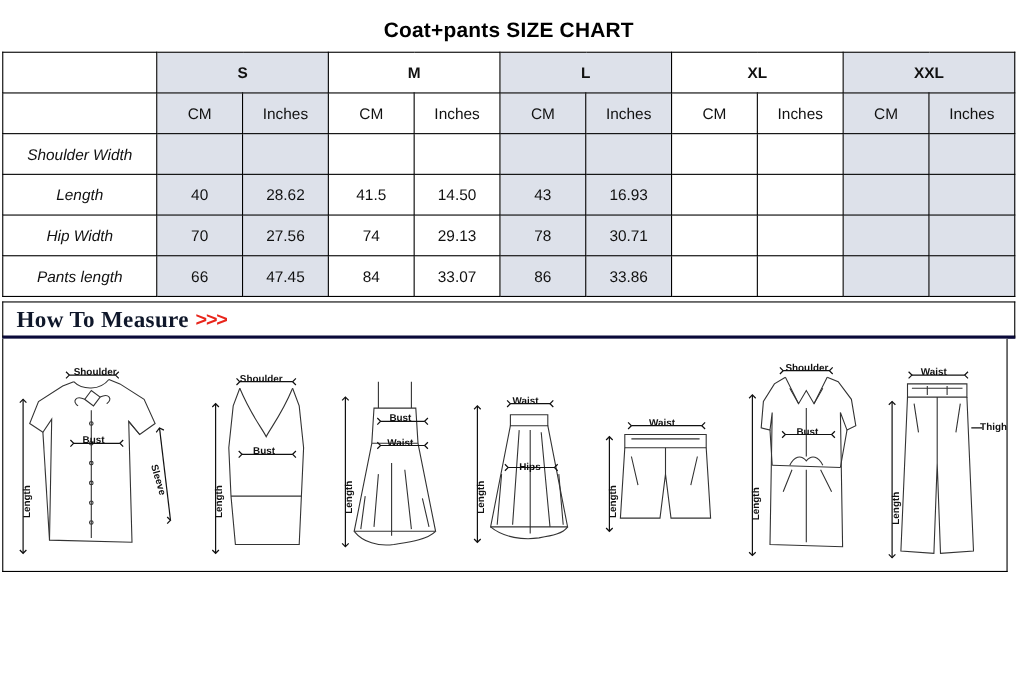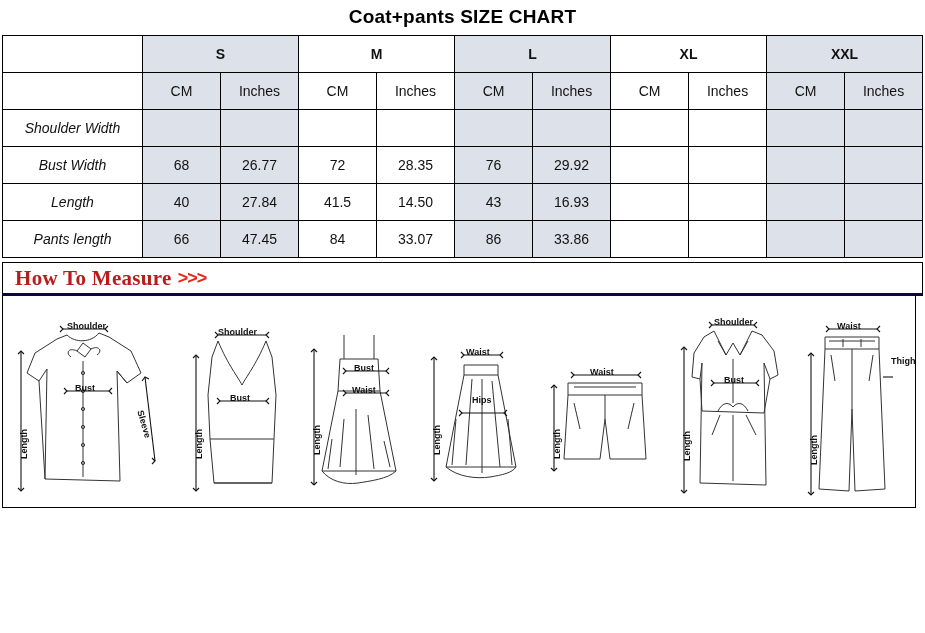--- a/index.html
+++ b/index.html
@@ -16,21 +16,21 @@
     position: relative;
     background: #ffffff;
     box-sizing: border-box;
     overflow: hidden;
   }
   .chart-title {
     text-align: center;
     font-size: 19px;
     font-weight: bold;
     color: #000;
-    padding: 6px 0 7px 0;
+    padding: 18px 0 7px 0;
     letter-spacing: 0.2px;
   }
   table.size-chart {
     border-collapse: collapse;
     width: 921px;
     margin: 0 2px;
     table-layout: fixed;
   }
   table.size-chart td, table.size-chart th {
     border: 1px solid #000;
@@ -76,21 +76,21 @@
     border-bottom: 3px solid #0a0a3a;
     box-sizing: border-box;
     height: 34px;
     display: flex;
     align-items: center;
   }
   .measure-title {
     font-family: "Liberation Serif", serif;
     font-size: 21px;
     font-weight: bold;
-    color: #b91c1c;
+    color: #0f172a;
     padding-left: 12px;
     letter-spacing: 0.3px;
   }
   .measure-arrows {
     color: #e8261c;
     font-weight: bold;
     font-size: 18px;
     margin-left: 6px;
     letter-spacing: -1px;
   }
@@ -177,49 +177,49 @@
         <td class="cell-plain empty-row-cell"></td>
         <td class="cell-plain empty-row-cell"></td>
         <td class="cell-shade empty-row-cell"></td>
         <td class="cell-shade empty-row-cell"></td>
         <td class="cell-plain empty-row-cell"></td>
         <td class="cell-plain empty-row-cell"></td>
         <td class="cell-shade empty-row-cell"></td>
         <td class="cell-shade empty-row-cell"></td>
       </tr>
 
-      <tr>
-        <td class="row-label">Bust Width</td>
-        <td class="cell-shade">68</td>
-        <td class="cell-shade">26.77</td>
-        <td class="cell-plain">72</td>
-        <td class="cell-plain">28.35</td>
-        <td class="cell-shade">76</td>
-        <td class="cell-shade">29.92</td>
-        <td class="cell-plain"></td>
-        <td class="cell-plain"></td>
-        <td class="cell-shade"></td>
-        <td class="cell-shade"></td>
-      </tr>
 
 
       <tr>
         <td class="row-label">Length</td>
         <td class="cell-shade">40</td>
-        <td class="cell-shade">27.84</td>
+        <td class="cell-shade">28.62</td>
         <td class="cell-plain">41.5</td>
         <td class="cell-plain">14.50</td>
         <td class="cell-shade">43</td>
         <td class="cell-shade">16.93</td>
         <td class="cell-plain"></td>
         <td class="cell-plain"></td>
         <td class="cell-shade"></td>
         <td class="cell-shade"></td>
       </tr>
 
+      <tr>
+        <td class="row-label">Hip Width</td>
+        <td class="cell-shade">70</td>
+        <td class="cell-shade">27.56</td>
+        <td class="cell-plain">74</td>
+        <td class="cell-plain">29.13</td>
+        <td class="cell-shade">78</td>
+        <td class="cell-shade">30.71</td>
+        <td class="cell-plain"></td>
+        <td class="cell-plain"></td>
+        <td class="cell-shade"></td>
+        <td class="cell-shade"></td>
+      </tr>
 
 
       <tr>
         <td class="row-label">Pants length</td>
         <td class="cell-shade">66</td>
         <td class="cell-shade">47.45</td>
         <td class="cell-plain">84</td>
         <td class="cell-plain">33.07</td>
         <td class="cell-shade">86</td>
         <td class="cell-shade">33.86</td>
@@ -344,21 +344,21 @@
           <path d="M83 53 L80 56 L83 59"></path>
           <path d="M42 114 L84 114"></path>
           <path d="M39 111 L42 114 L39 117"></path>
           <path d="M87 111 L84 114 L87 117"></path>
           <path d="M14 58 L14 182"></path>
           <path d="M11 61 L14 58 L17 61"></path>
           <path d="M11 179 L14 182 L17 179"></path>
         </g>
       </svg>
       <span class="lbl" style="left:46px; top:48px">Waist</span>
-      <span class="lbl" style="left:52px; top:96px">Hips</span>
+      <span class="lbl" style="left:52px; top:108px">Hips</span>
       <span class="lbl vert" style="left:12px; top:156px">Length</span>
     </div>
 
     <div class="fig" style="width:130px">
       <svg width="130" height="205" viewBox="0 0 130 205">
         <g fill="none" stroke="#333" stroke-width="1">
           <path d="M28 84 L102 84 L102 96 L28 96 Z"></path>
           <path d="M28 96 L24 160 L60 160 L65 120 L70 160 L106 160 L102 96"></path>
           <path d="M65 96 L65 120"></path>
           <path d="M34 104 L40 130 M94 104 L88 130"></path>
@@ -421,18 +421,18 @@
           <path d="M34 30 L82 30"></path>
           <path d="M31 27 L34 30 L31 33"></path>
           <path d="M85 27 L82 30 L85 33"></path>
           <path d="M88 78 L98 78"></path>
           <path d="M16 54 L16 196"></path>
           <path d="M13 57 L16 54 L19 57"></path>
           <path d="M13 193 L16 196 L19 193"></path>
         </g>
       </svg>
       <span class="lbl" style="left:42px; top:22px">Waist</span>
-      <span class="lbl" style="left:96px; top:57px">Thigh</span>
+      <span class="lbl" style="left:96px; top:72px">Thigh</span>
       <span class="lbl vert" style="left:14px; top:166px">Length</span>
     </div>
 
   </div>
 </div>
 
 </body></html>

